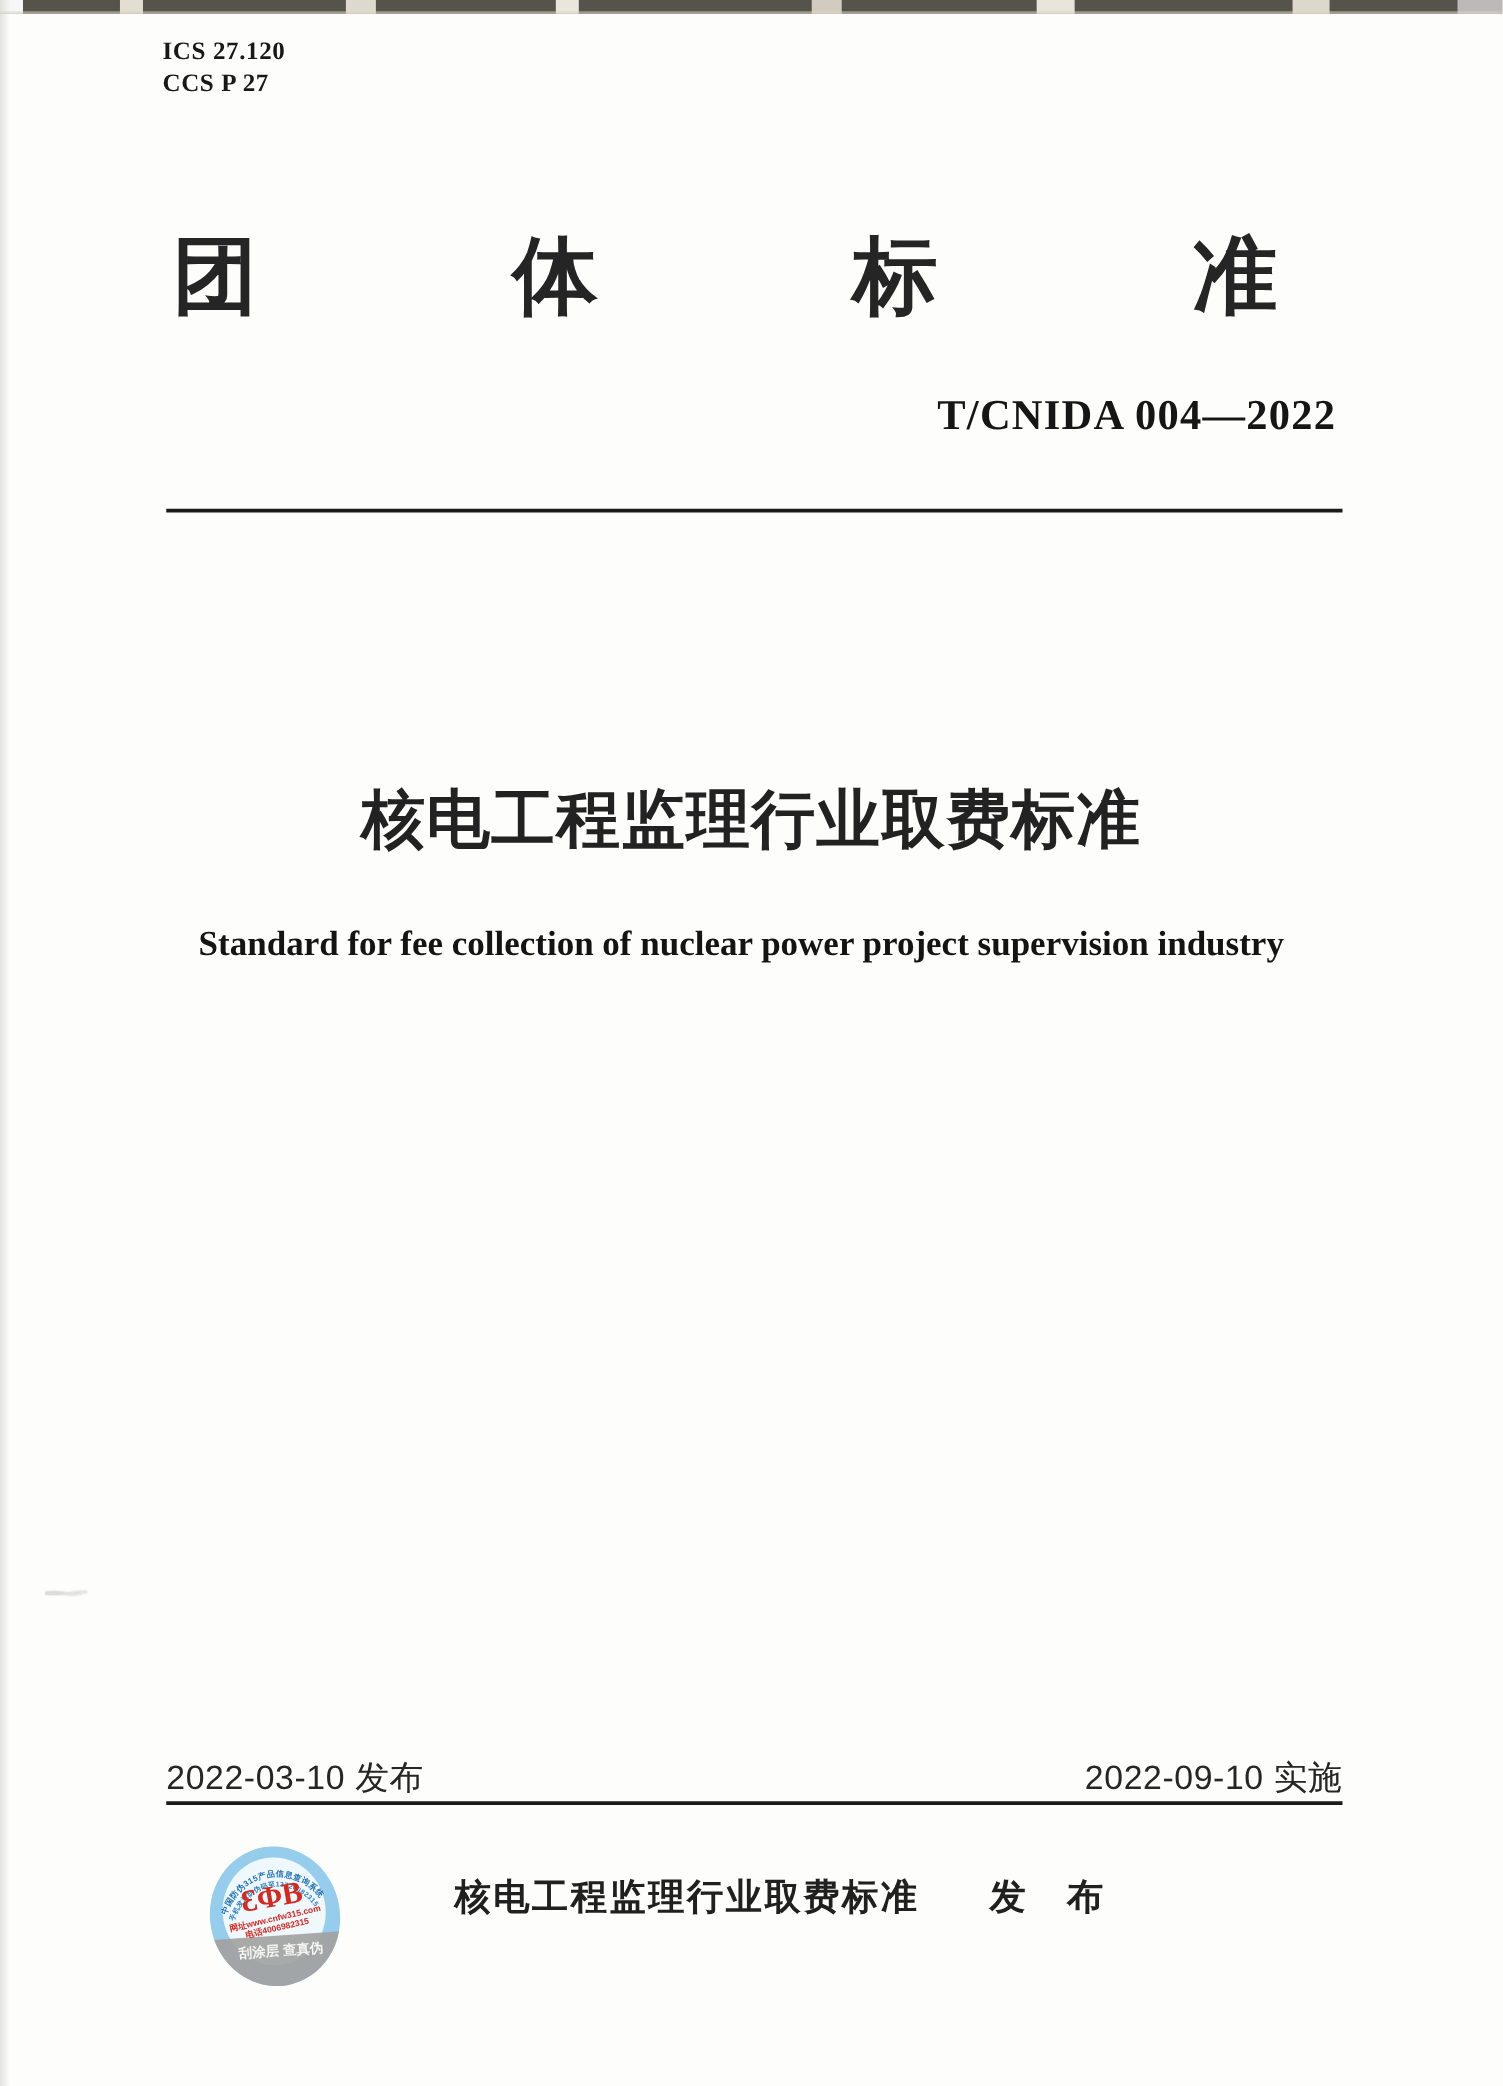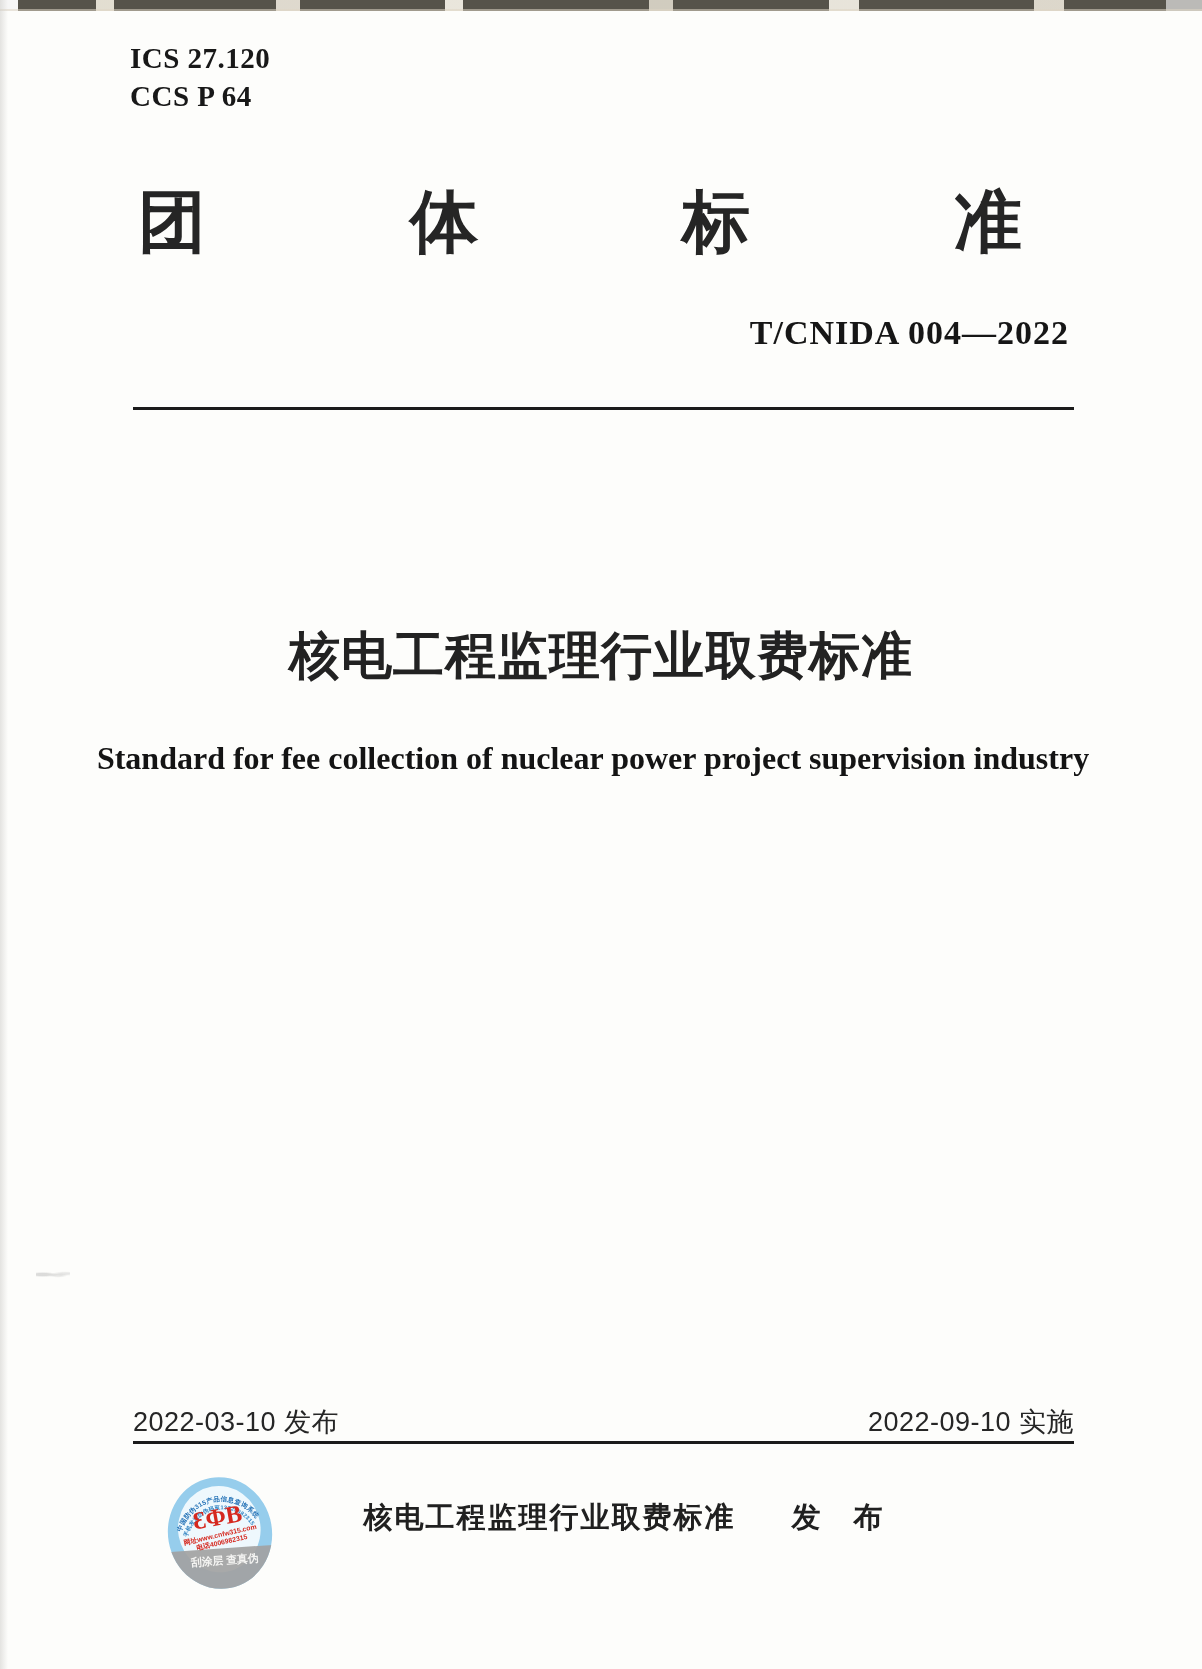--- a/index.html
+++ b/index.html
@@ -34,23 +34,23 @@
   }
   .scan-smudge{
     position:absolute;left:36px;top:1270px;width:34px;height:9px;
     background:radial-gradient(ellipse at 20% 50%, rgba(120,120,120,.5) 0 18%, rgba(120,120,120,0) 40%),
                radial-gradient(ellipse at 65% 60%, rgba(140,140,140,.4) 0 10%, rgba(140,140,140,0) 30%),
                radial-gradient(ellipse at 85% 40%, rgba(140,140,140,.4) 0 10%, rgba(140,140,140,0) 30%);
     opacity:.5;
   }
 
   .ics-block{
-    position:absolute;left:130px;top:39px;
+    position:absolute;left:130px;top:28px;
     font-family:"Liberation Serif", serif;
-    font-weight:bold;font-size:29px;line-height:1.32;
+    font-weight:bold;font-size:20px;line-height:1.32;
     letter-spacing:.5px;color:#181818;
   }
 
   .doc-type{
     position:absolute;left:138px;top:186px;width:884px;
     display:flex;justify-content:space-between;
     font-weight:bold;font-size:68px;line-height:1.05;
     color:#252525;
   }
 
@@ -67,21 +67,21 @@
   .rule-bottom{top:1441px;}
 
   .title-zh{
     position:absolute;left:0;top:622px;width:1202px;
     text-align:center;font-weight:bold;font-size:51px;
     letter-spacing:1px;color:#222;
   }
   .title-en{
     position:absolute;left:0;top:740px;width:1186px;
     text-align:center;font-family:"Liberation Serif", serif;
-    font-weight:bold;font-size:32px;color:#141414;
+    font-weight:bold;font-size:28px;color:#141414;
   }
 
   .dates-row{
     position:absolute;left:133px;top:1404px;width:941px;
     display:flex;justify-content:space-between;
     font-size:27px;color:#262626;letter-spacing:.5px;
   }
 
   .publisher-row{
     position:absolute;left:23px;top:1498px;width:1202px;
@@ -97,21 +97,21 @@
 <body>
 
 <div class="page">
 
   <div class="scan-top"></div>
   <div class="scan-left"></div>
   <div class="scan-smudge"></div>
 
   <div class="ics-block">
     <div>ICS 27.120</div>
-    <div>CCS P 64</div>
+    <div>CCS P 27</div>
   </div>
 
   <div class="doc-type">
     <span>团</span>
     <span>体</span>
     <span>标</span>
     <span>准</span>
   </div>
 
   <div class="std-number">T/CNIDA 004—2022</div>

